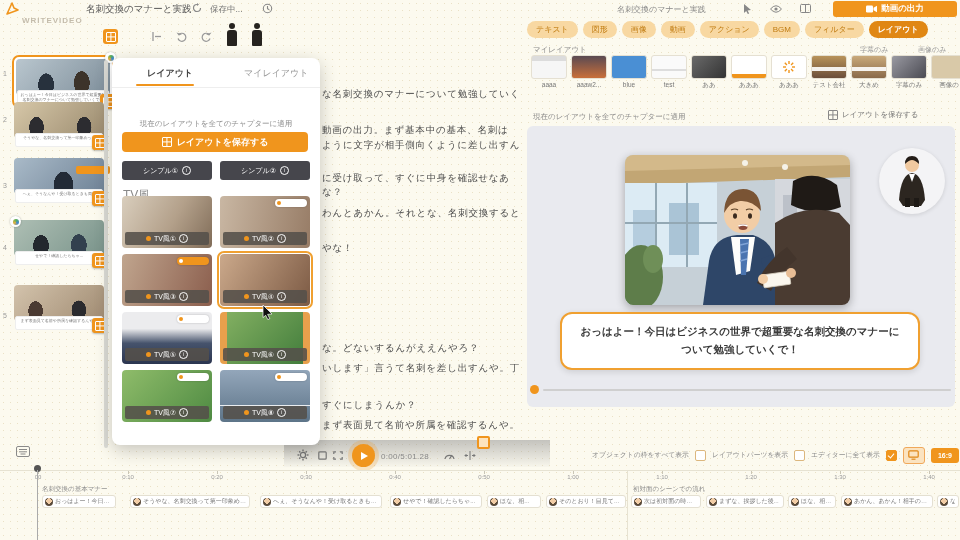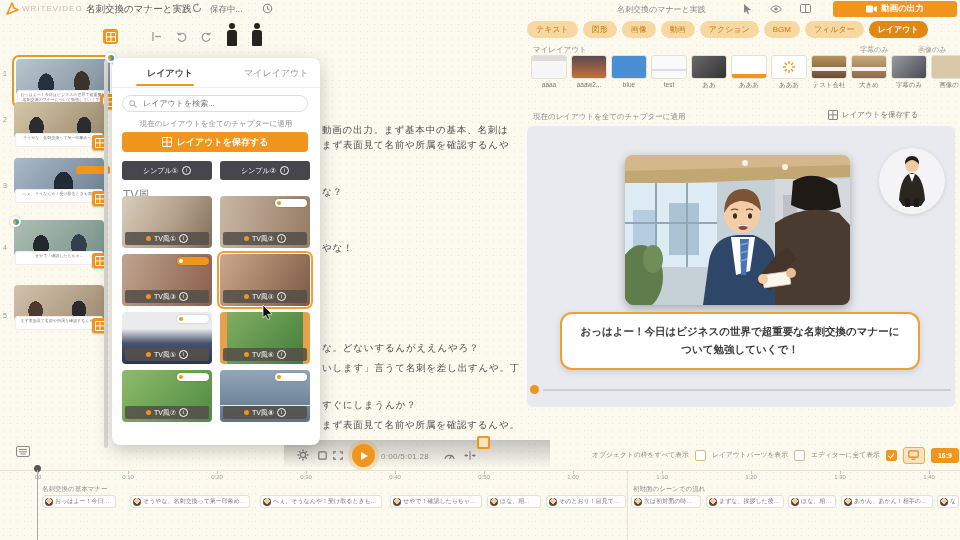--- a/index.html
+++ b/index.html
@@ -5,21 +5,21 @@
   html,body{margin:0;padding:0}
   body{width:960px;height:540px;overflow:hidden;position:relative;
     font-family:"Liberation Sans","DejaVu Sans",sans-serif;
     background-color:#fcfaef;
     background-image:radial-gradient(rgba(214,196,150,.45) .8px, transparent 1px);
     background-size:7px 7px;color:#444}
 
   
   #header{position:absolute;left:0;top:0;width:960px;height:18px}
   .logo-ico{position:absolute;left:6px;top:2px}
-  .logo-text{position:absolute;left:22px;top:4px;font-size:8px;letter-spacing:1px;color:#c4bcab;font-weight:normal;text-transform:uppercase}
+  .logo-text{position:absolute;left:22px;top:16px;font-size:8px;letter-spacing:1px;color:#c4bcab;font-weight:bold;text-transform:uppercase}
   .doc-title{position:absolute;left:86px;top:3px;font-size:9.5px;color:#555}
   .saving{position:absolute;left:210px;top:4px;font-size:8.5px;color:#777}
   .hicon{position:absolute;top:3px;color:#999}
   .sync-label{position:absolute;left:617px;top:4px;font-size:8px;color:#888}
   .export-btn{position:absolute;left:833px;top:1px;width:124px;height:16px;background:#f0951d;border-radius:3px;
     display:flex;align-items:center;justify-content:center;gap:4px;color:#fff;font-size:8.5px;font-weight:bold;cursor:pointer}
 
   
   .tool-ico{position:absolute;color:#9a9a9a;font-size:11px;line-height:11px}
   .figure{position:absolute;width:10px;height:23px}
@@ -286,46 +286,40 @@
 <div class="chapter" style="top:285px">
   <div class="ch-thumb sc5"></div>
   <div class="ch-cap">まず表面見て名前や所属を確認するんや。</div>
   <div class="ch-btn">
       <div class="ico-grid"></div>
     </div>
 </div>
 <div class="side-scroll"></div>
 
 <div id="script-col">
+  <div class="sline" style="top:33px">な名刺交換のマナーについて勉強していく</div>
   <div class="sline" style="top:69px">動画の出力。まず基本中の基本、名刺は</div>
-  <div class="sline" style="top:84px">まず表面見て名前や所属を確認するんや</div>
+  <div class="sline" style="top:84px">ように文字が相手側向くように差し出すん</div>
+  <div class="sline" style="top:117px">に受け取って、すぐに中身を確認せなあ</div>
   <div class="sline" style="top:131px">な？</div>
+  <div class="sline" style="top:152px">わんとあかん。それとな、名刺交換すると</div>
   <div class="sline" style="top:187px">やな！</div>
   <div class="sline" style="top:287px">な。どないするんがええんやろ？</div>
   <div class="sline" style="top:307px">いします」言うて名刺を差し出すんや。丁</div>
   <div class="sline" style="top:344px">すぐにしまうんか？</div>
   <div class="sline" style="top:364px">まず表面見て名前や所属を確認するんや。</div>
 </div>
 <div class="script-fade"></div>
 <div class="scroll-ind"></div>
 
 <div id="popup">
   <div class="p-tab" style="left:35px;color:#444;font-weight:bold">レイアウト</div>
   <div class="p-tab" style="left:132px;color:#999">マイレイアウト</div>
   <div class="p-underline"></div>
   <div class="p-div"></div>
-  <div class="p-search">
-    <span>
-      <svg width="8" height="8" viewBox="0 0 8 8">
-          <circle cx="3.2" cy="3.2" r="2.4" fill="none" stroke="#bbb" stroke-width="1.1"></circle>
-          <line x1="5" y1="5" x2="7.5" y2="7.5" stroke="#bbb" stroke-width="1.1"></line>
-        </svg>
-    </span>
-    <input placeholder="レイアウトを検索..." style="">
-  </div>
   <div class="p-apply">現在のレイアウトを全てのチャプターに適用</div>
   <div class="p-save">
     <div class="ico-grid"></div>
     <span>レイアウトを保存する</span>
   </div>
 
   <div class="simple-card" style="left:10px">
     <span>シンプル①</span>
       <span class="ico-info"></span>
   </div>

